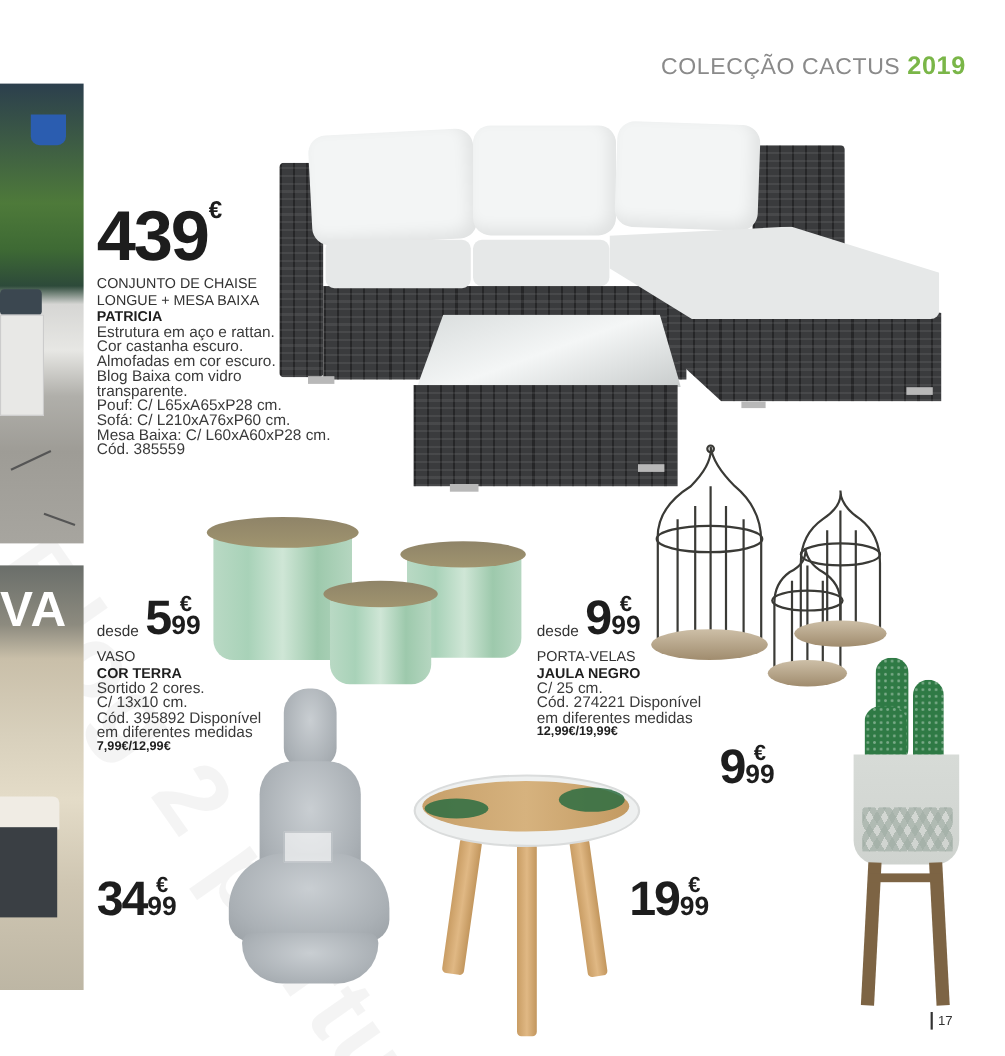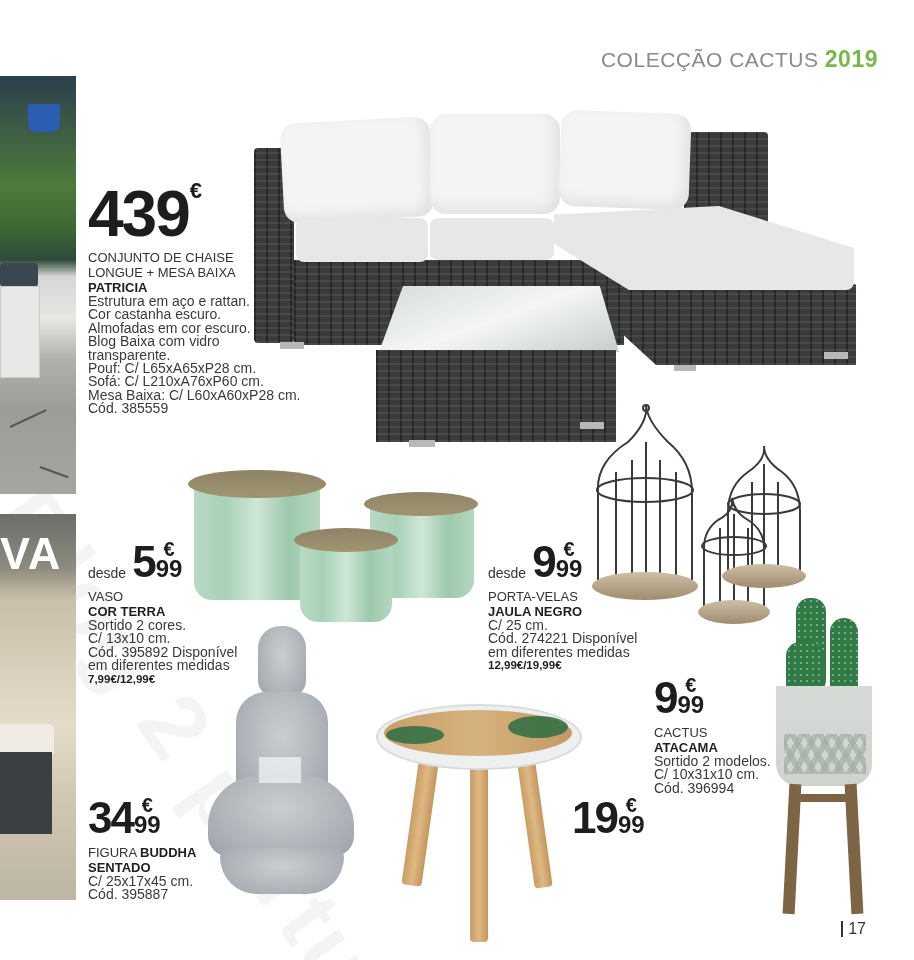--- a/index.html
+++ b/index.html
@@ -66,21 +66,21 @@
   .table-leg { background: linear-gradient(90deg, #c99d64, #e0b884 50%, #c2965d); border-radius: 4px; }
 
   
   .cactus-arm { background: #2f7a45; border-radius: 14px; background-image: radial-gradient(circle, rgba(255,255,255,0.35) 1px, transparent 1.5px); background-size: 6px 6px; }
   .cactus-pot { background: linear-gradient(180deg, #d7dbd7 0%, #cfd3cf 100%); border-radius: 0 0 22px 22px; }
   .cactus-leg { background: #7d6444; }
 
   
   .buddha { background: radial-gradient(ellipse at 50% 40%, #c9ced2 0%, #aab0b5 70%, #9aa0a5 100%); }
 
-  .page-num { right: 48px; top: 920px; font-size: 16px; color: #333; display: flex; align-items: center; gap: 5px; }
+  .page-num { right: 48px; top: 920px; font-size: 12px; color: #333; display: flex; align-items: center; gap: 5px; }
   .page-num .bar { width: 2px; height: 16px; background: #333; }
 </style>
 </head>
 <body>
 
 <div class="abs header">
   <span>COLECÇÃO CACTUS</span>
   <span class="year">2019</span>
 </div>
 
@@ -227,27 +227,20 @@
 </div>
 
 <div class="abs" style="left:654px; top:676px;">
   <div class="big-price">
     <span class="int" style="font-size:44px;">9</span>
     <span class="frac">
       <span class="eur">€</span>
       <span class="cents">99</span>
     </span>
   </div>
-  <div style="margin-top:5px;">
-    <div class="pname">CACTUS</div>
-    <div class="pname-bold">ATACAMA</div>
-    <div class="ptext">Sortido 2 modelos.</div>
-    <div class="ptext">C/ 10x31x10 cm.</div>
-    <div class="ptext">Cód. 396994</div>
-  </div>
 </div>
 
 <div class="abs" style="left:770px; top:594px; width:106px; height:326px;">
   <div class="abs cactus-arm" style="left:26px; top:4px; width:30px; height:96px;"></div>
   <div class="abs cactus-arm" style="left:16px; top:48px; width:38px; height:58px;"></div>
   <div class="abs cactus-arm" style="left:60px; top:24px; width:28px; height:84px;"></div>
   <div class="abs cactus-pot" style="left:6px; top:92px; width:96px; height:100px;"></div>
   <div class="abs" style="left:14px; top:140px; width:82px; height:40px; background:
     repeating-linear-gradient(60deg, rgba(150,165,155,0.7) 0 6px, transparent 6px 12px),
     repeating-linear-gradient(-60deg, rgba(150,165,155,0.7) 0 6px, transparent 6px 12px); opacity:0.8;"></div>
@@ -265,28 +258,20 @@
 </div>
 
 <div class="abs" style="left:88px; top:796px;">
   <div class="big-price">
     <span class="int" style="font-size:44px;">34</span>
     <span class="frac">
       <span class="eur">€</span>
       <span class="cents">99</span>
     </span>
   </div>
-  <div style="margin-top:5px;">
-    <div class="pname">
-      <span>FIGURA </span><span class="pname-bold">BUDDHA</span>
-    </div>
-    <div class="pname-bold">SENTADO</div>
-    <div class="ptext">C/ 25x17x45 cm.</div>
-    <div class="ptext">Cód. 395887</div>
-  </div>
 </div>
 
 <div class="abs" style="left:374px; top:702px; width:210px; height:246px;">
   <div class="abs table-leg" style="left:36px; top:60px; width:20px; height:124px; transform:rotate(8deg);"></div>
   <div class="abs table-leg" style="left:152px; top:60px; width:18px; height:126px; transform:rotate(-8deg);"></div>
   <div class="abs table-leg" style="left:96px; top:64px; width:18px; height:176px;"></div>
   <div class="abs table-top" style="left:2px; top:2px; width:206px; height:66px; border:2px solid #dadcdc;"></div>
   <div class="abs table-wood" style="left:10px; top:8px; width:188px; height:46px;"></div>
   <div class="abs" style="left:12px; top:24px; width:58px; height:18px; background:#2d6d42; border-radius:50%; opacity:0.85;"></div>
   <div class="abs" style="left:134px; top:14px; width:60px; height:22px; background:#2d6d42; border-radius:50%; opacity:0.85;"></div>

